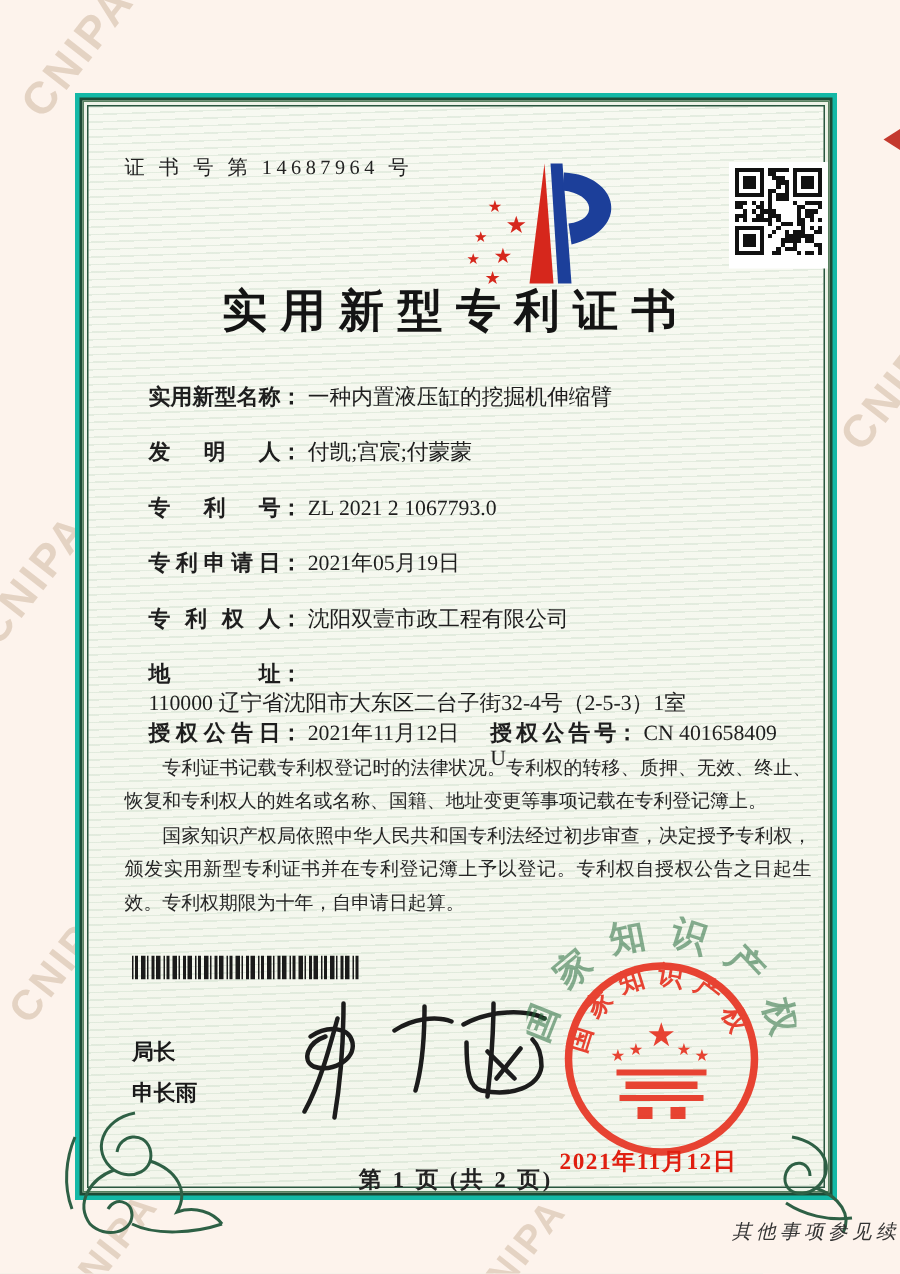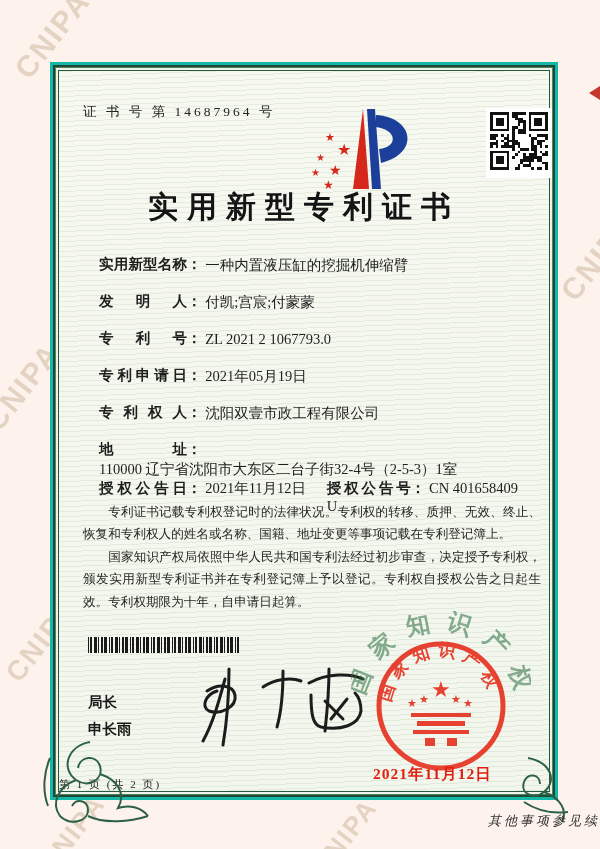--- a/index.html
+++ b/index.html
@@ -56,22 +56,22 @@
   .paras p{margin:0;text-indent:2em;}
   .barcode{position:absolute;left:29px;top:566px;}
   .officer{
     position:absolute;left:29px;top:618px;
     font-family:"Liberation Sans","DejaVu Sans",sans-serif;
     font-size:14.5px;font-weight:bold;color:#1a1a1a;line-height:1.85;
   }
   .signature{position:absolute;left:100px;top:590px;}
   .sealwrap{position:absolute;left:292px;top:540px;width:180px;height:190px;}
   .pageinfo{
-    position:absolute;left:0;top:706px;width:100%;text-align:left;
-    font-size:11px;letter-spacing:2px;color:#222;
+    position:absolute;left:0;top:706px;width:100%;text-align:center;
+    font-size:15px;letter-spacing:2px;color:#222;font-weight:bold;
   }
   .footnote{
     position:absolute;left:0;top:812px;width:600px;text-align:right;
     font-size:13px;font-style:italic;letter-spacing:3px;color:#333;margin-left:16px;
   }
   .red-corner{
     position:absolute;right:0;top:86px;width:0;height:0;
     border-top:7px solid transparent;border-bottom:7px solid transparent;
     border-right:11px solid #c4392e;
   }

